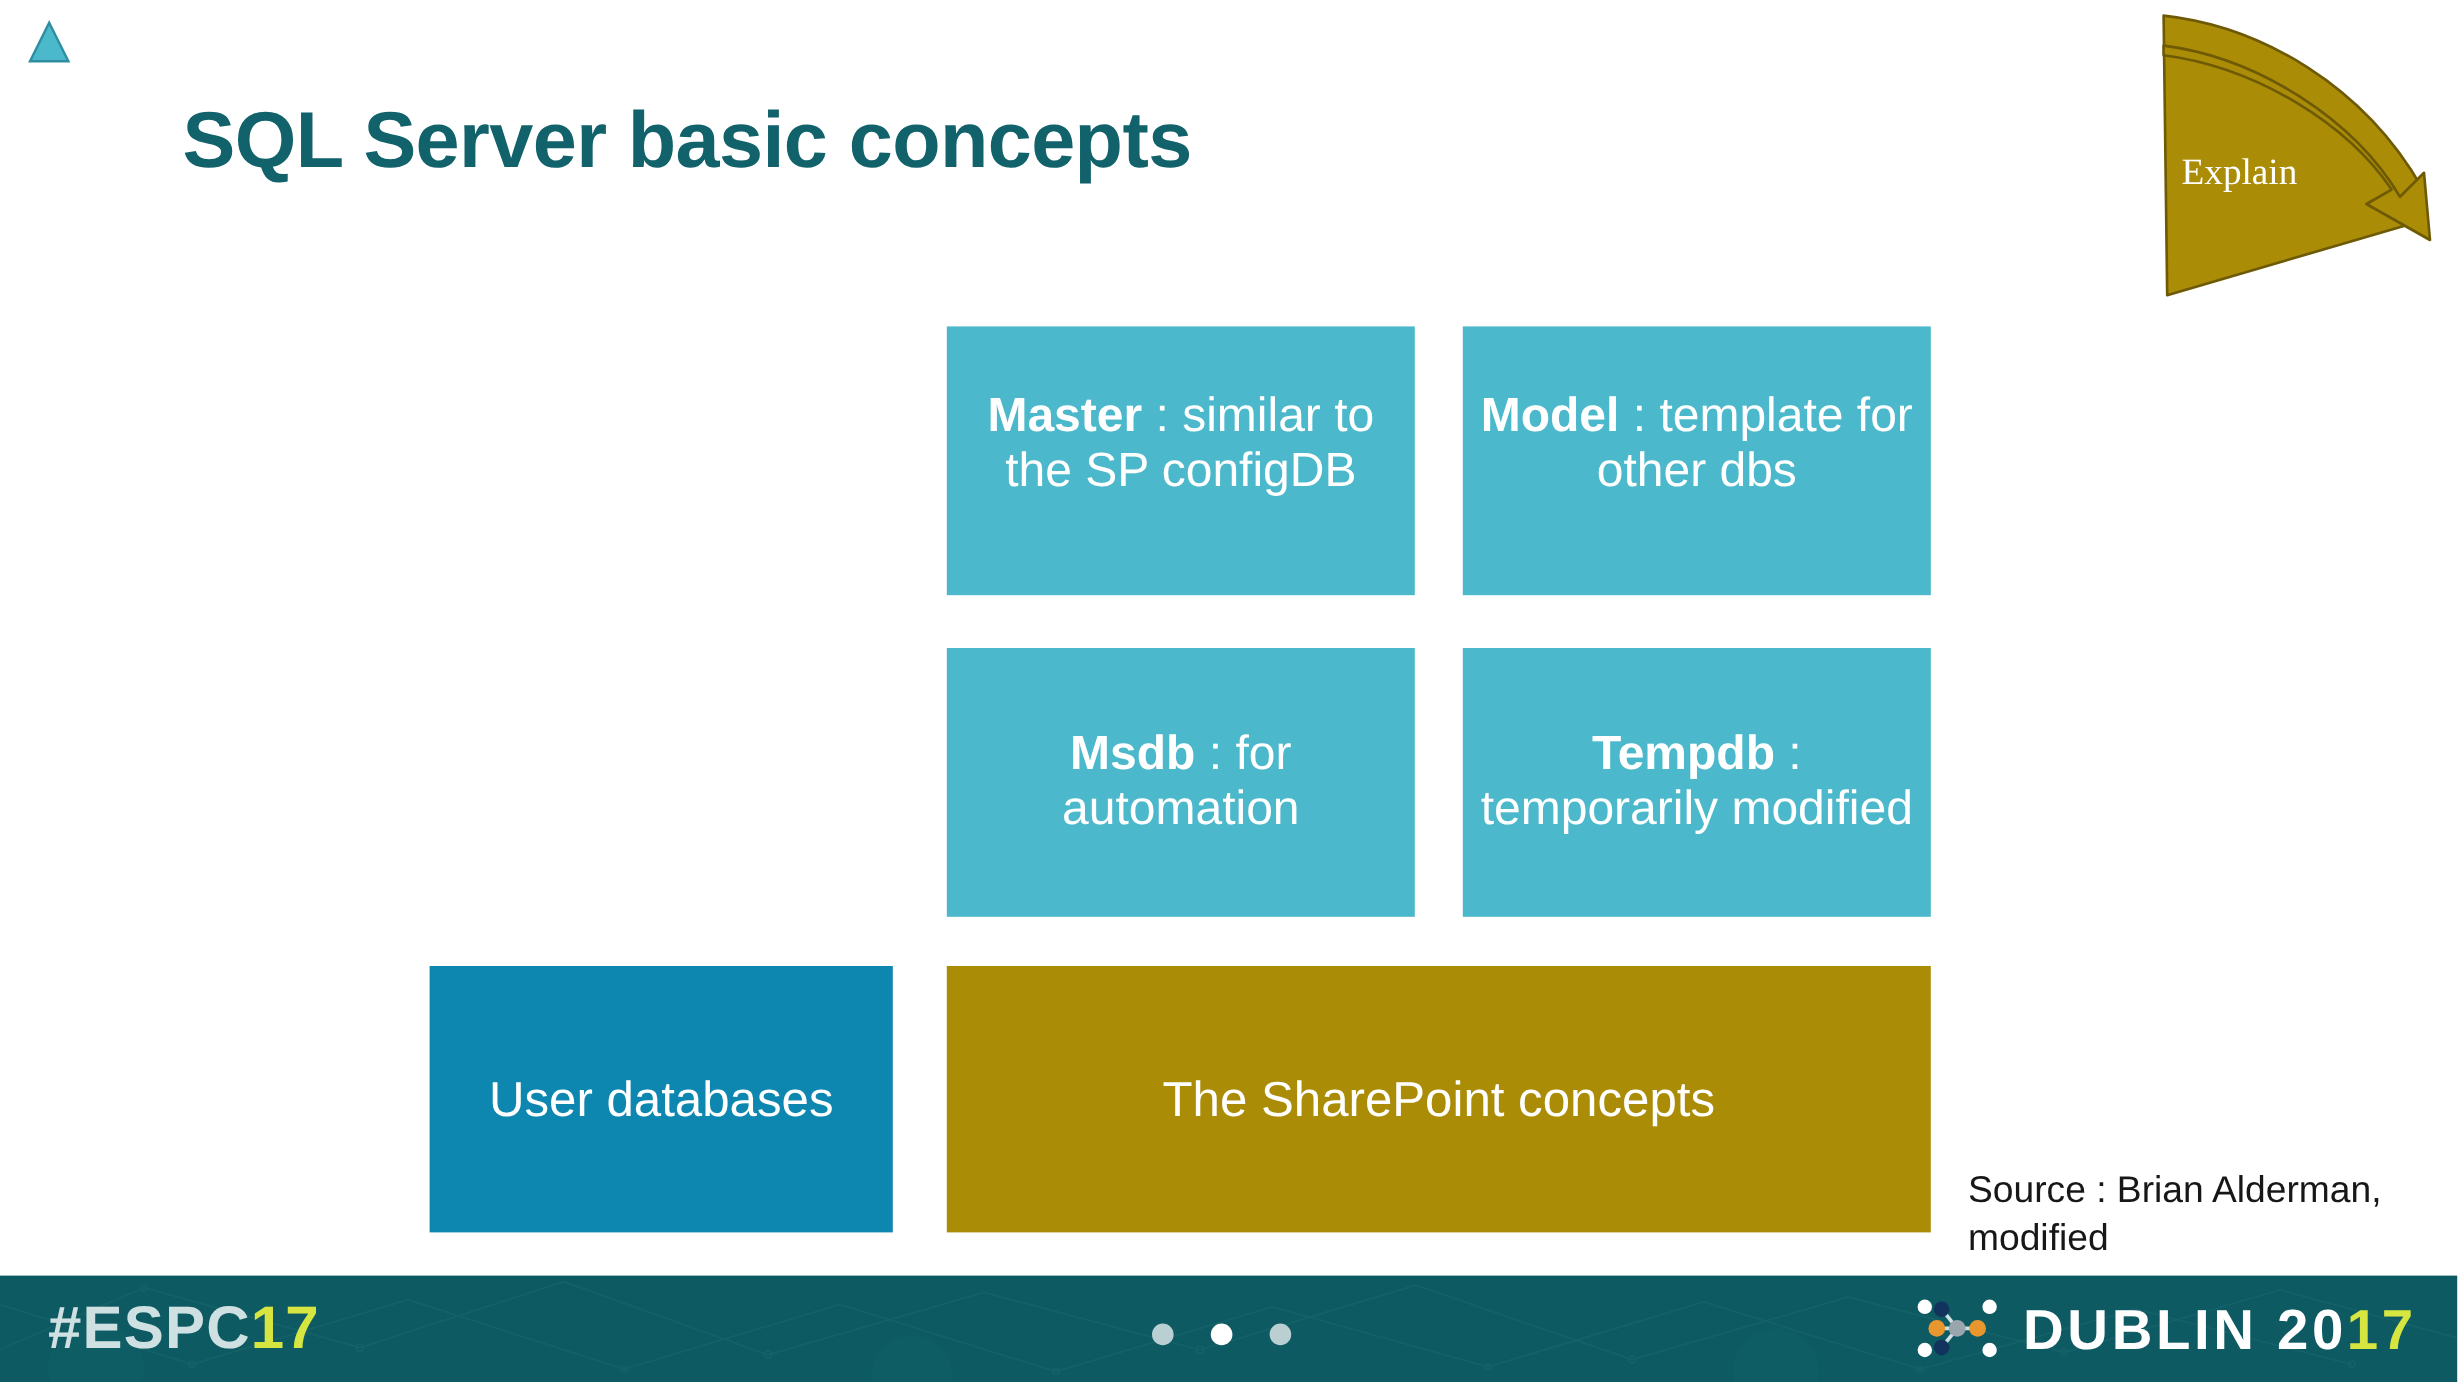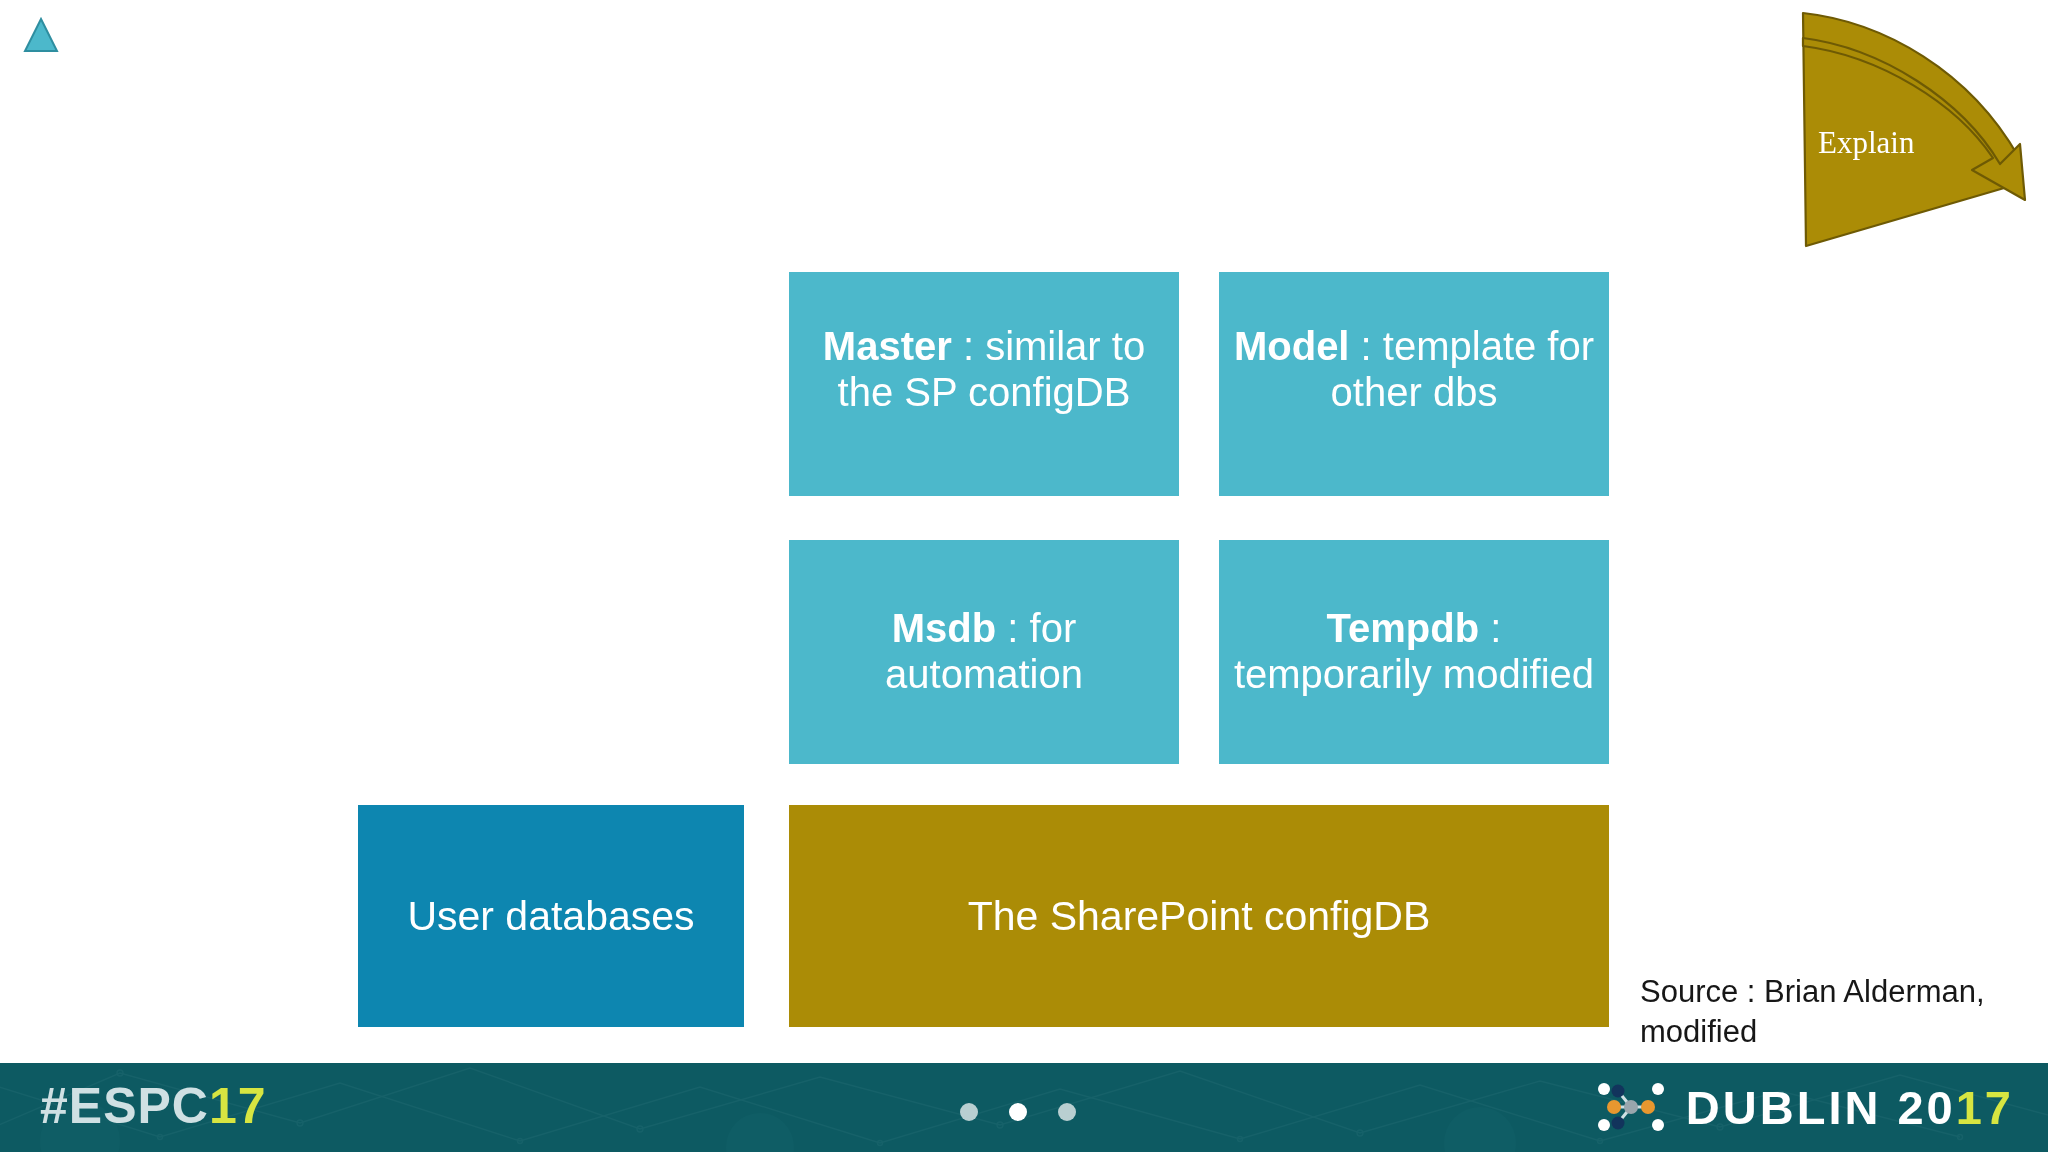--- a/index.html
+++ b/index.html
@@ -188,20 +188,21 @@
 <body>
 
 <div id="slide">
 
   <div class="corner-triangle">
     <svg width="38" height="38" viewBox="0 0 38 38">
       <polygon points="19,3 35,35 3,35" fill="#4cb8cb" stroke="#2e8ea0" stroke-width="2"></polygon>
     </svg>
   </div>
 
+  <div class="slide-title">SQL Server basic concepts</div>
 
   <div class="explain-shape">
     <svg width="262" height="252" viewBox="0 0 262 252">
 
       <path d="M 13 9
                C 95 18, 180 68, 228 152
                L 221 182
                L 16 242
                Z" fill="#ab8c06" stroke="#6e5a04" stroke-width="2.2" stroke-linejoin="round"></path>
 
@@ -232,21 +233,21 @@
 
   <div class="box" id="box-tempdb">
     <span class="txt"><b>Tempdb</b><span> : temporarily modified</span></span>
   </div>
 
   <div class="box" id="box-user">
     <span class="txt">User databases</span>
   </div>
 
   <div class="box" id="box-sharepoint">
-    <span class="txt">The SharePoint configDB</span>
+    <span class="txt">The SharePoint concepts</span>
   </div>
 
   <div class="source-note">Source : Brian Alderman, modified</div>
 
   <div class="footer">
     <svg class="footer-net" viewBox="0 0 2048 89" preserveAspectRatio="none">
       <g stroke="#3d8188" stroke-width="1.4" fill="none" opacity="0.55">
         <path d="M -20 70 L 120 10 L 300 60 L 470 5 L 640 66 L 820 14 L 1000 62 L 1180 8 L 1360 70 L 1540 18 L 1720 64 L 1900 12 L 2070 58"></path>
         <path d="M -20 18 L 160 74 L 340 20 L 520 78 L 700 24 L 880 80 L 1060 26 L 1240 76 L 1420 22 L 1600 78 L 1780 28 L 1960 74"></path>
         <circle cx="120" cy="10" r="3"></circle>

